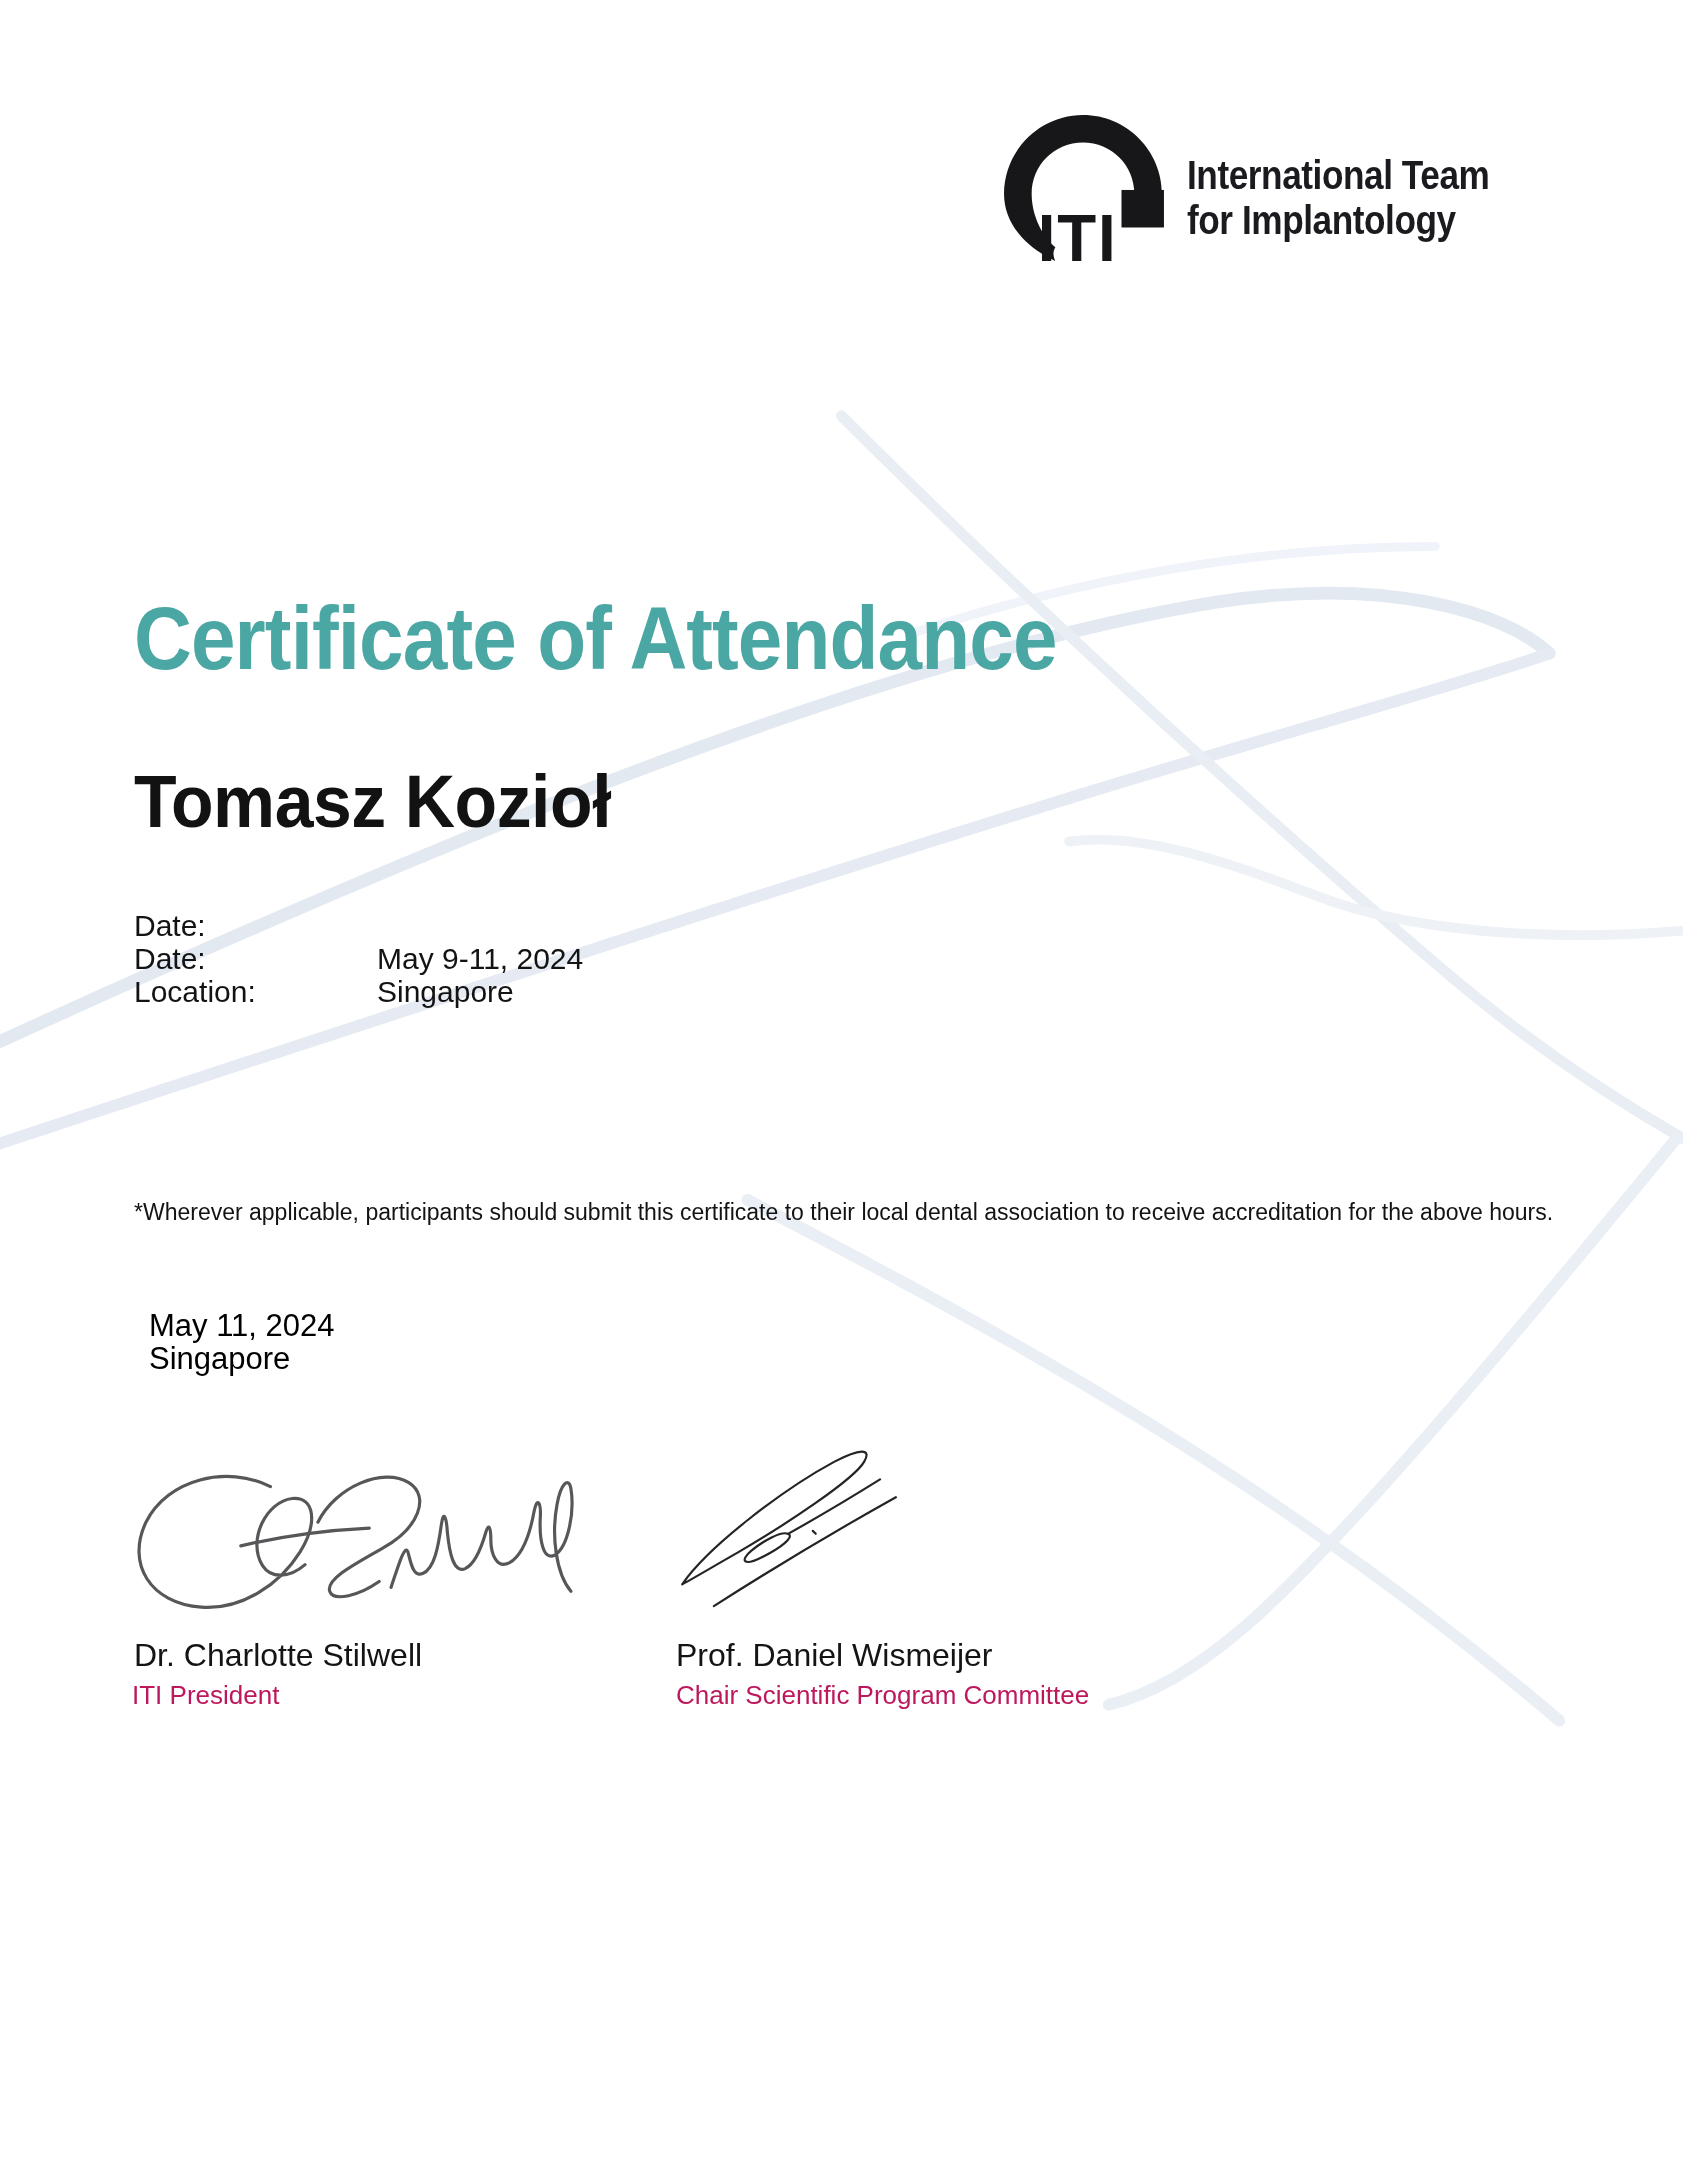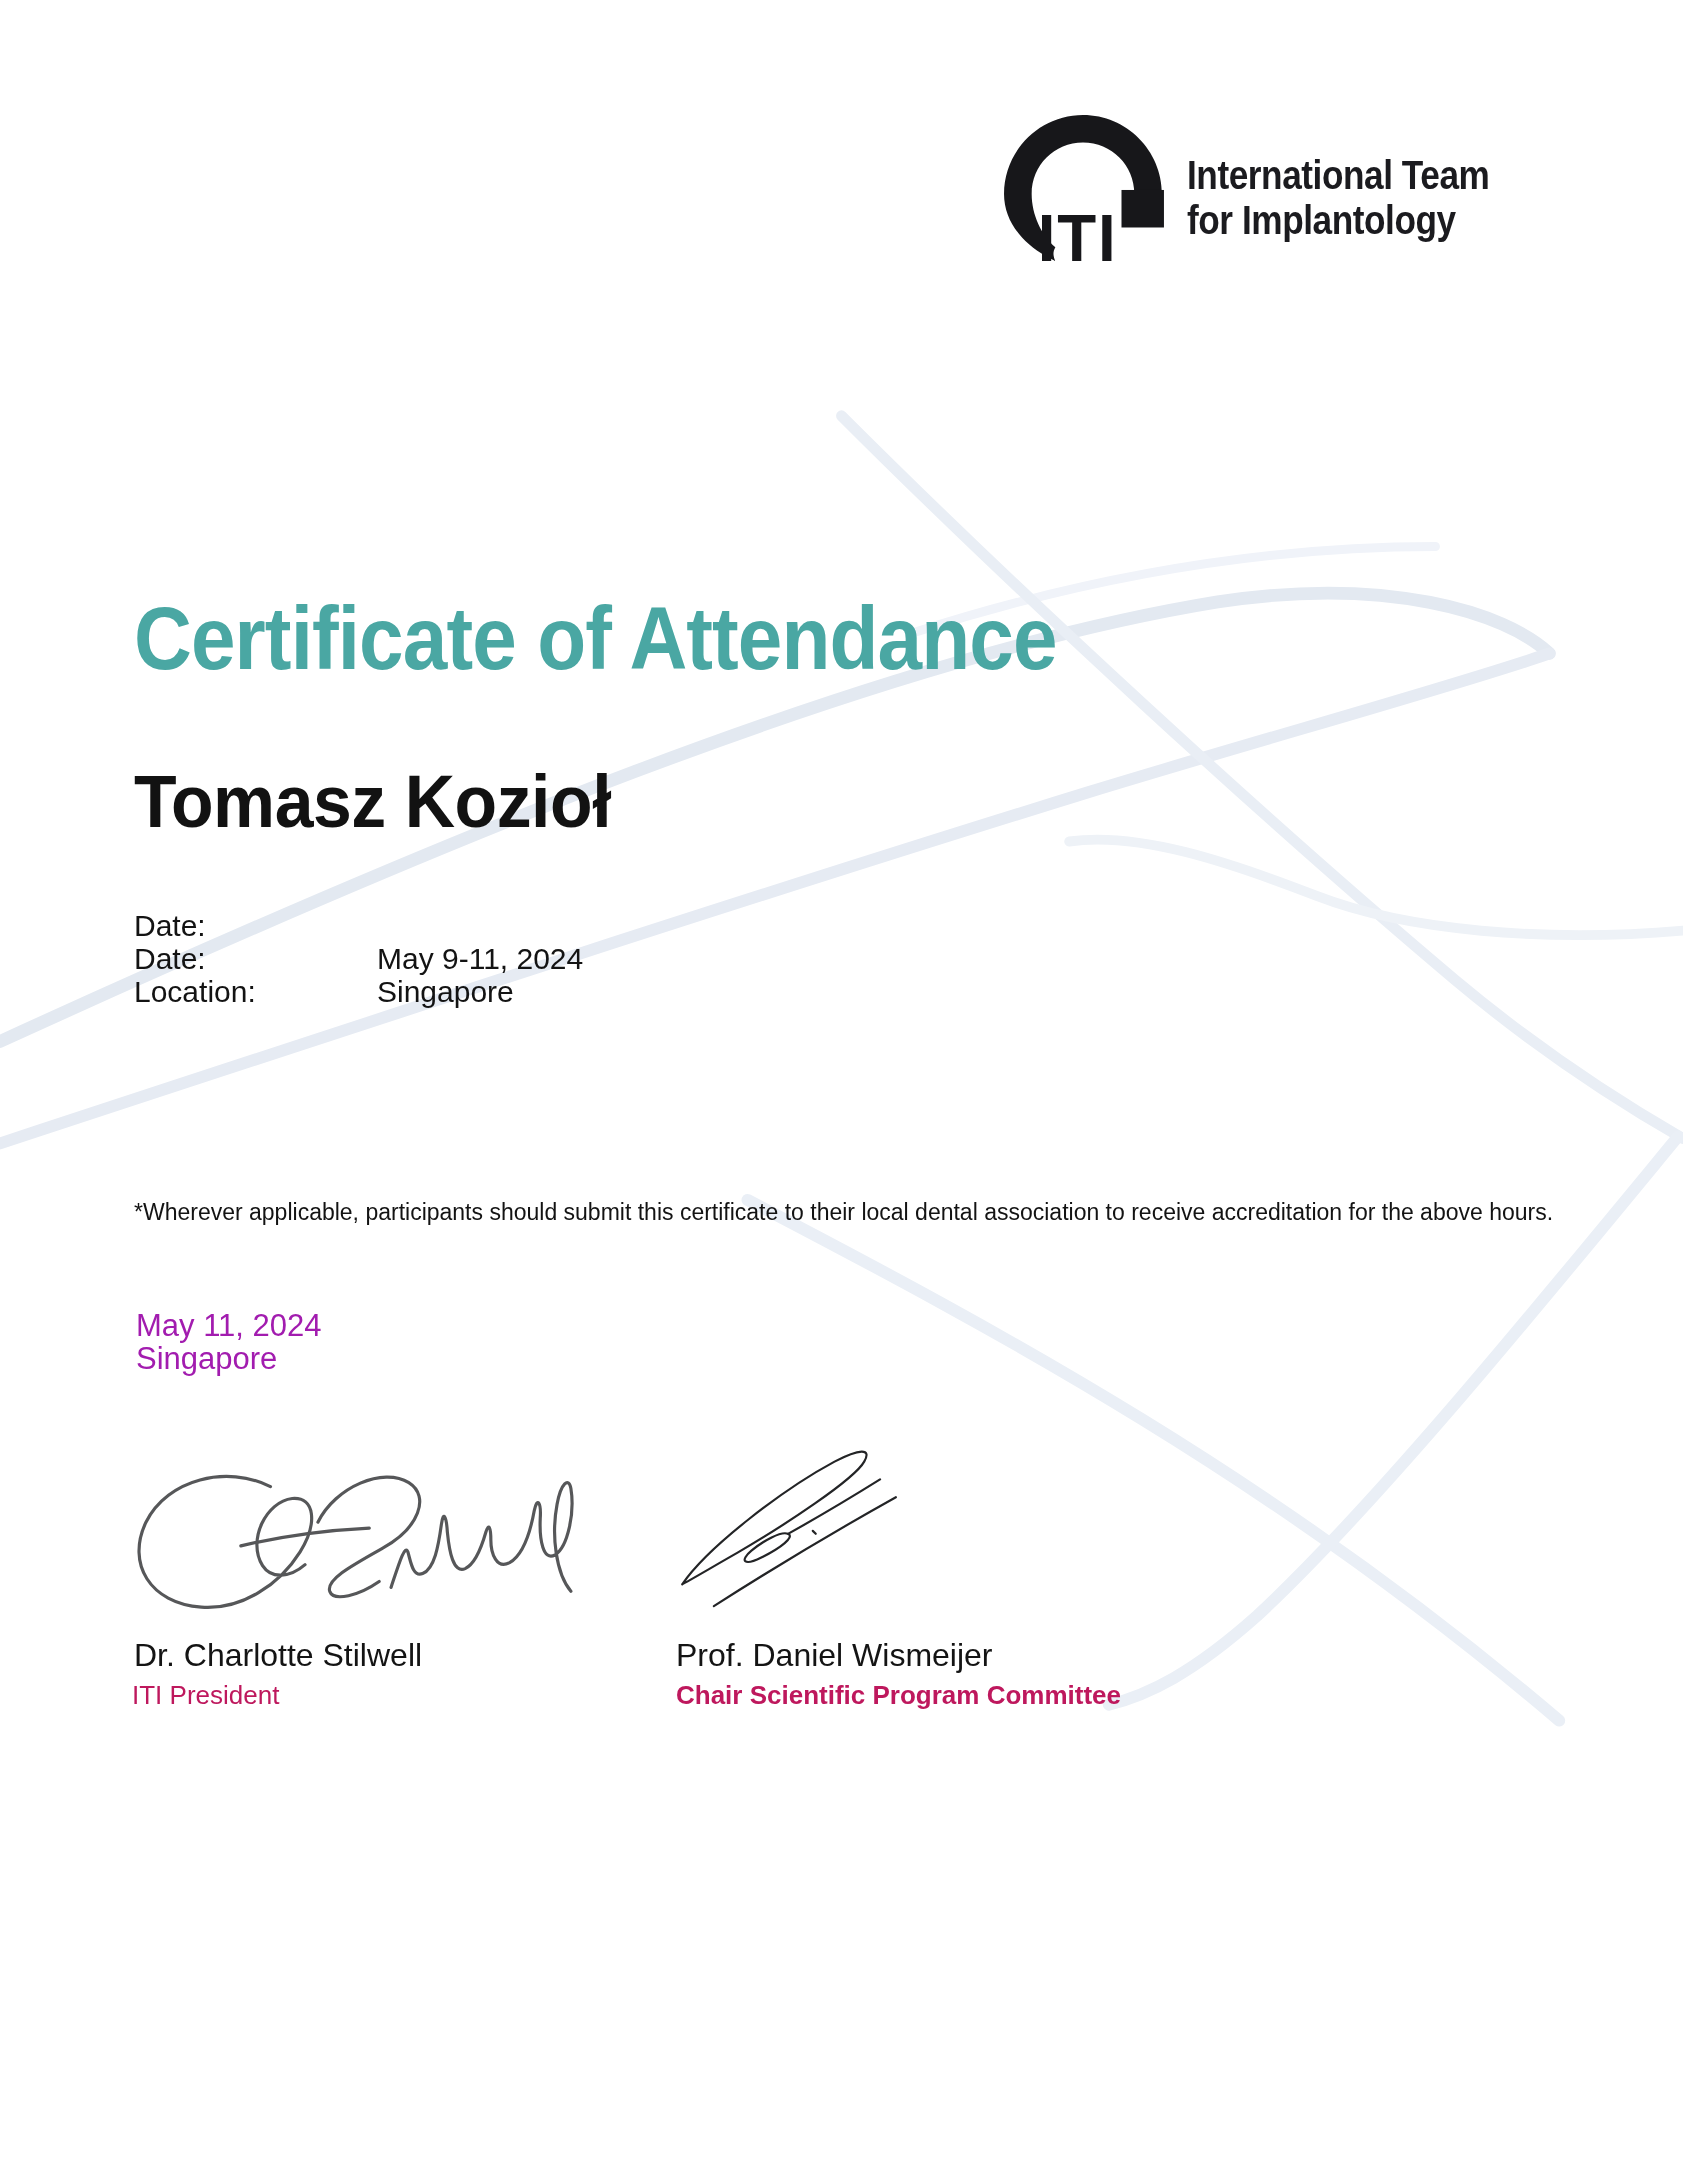--- a/index.html
+++ b/index.html
@@ -30,31 +30,31 @@
   }
 
   
   .details { left:134px; top:909px; font-size:30px; line-height:33px; color:#131313; }
   .detail-row { display:flex; white-space:nowrap; }
   .detail-label { width:243px; flex:0 0 243px; }
   .detail-value { white-space:nowrap; }
 
   .footnote { left:134px; top:1156px; font-size:23px; line-height:27px; color:#131313; white-space:nowrap;margin-top:43px; }
 
-  .issued { left:136px; top:1309px; font-size:31px; line-height:33px; color:#a21caf; }
+  .issued { left:149px; top:1309px; font-size:31px; line-height:33px; color:#000000; }
 
   .sig1-img { left:124px; top:1453px; width:455px; height:168px; }
   .sig2-img { left:668px; top:1428px; width:248px; height:183px; }
 
   .sig-name { font-size:32px; line-height:32px; color:#141414; white-space:nowrap; }
   .sig-role { font-size:26px; line-height:26px; color:#be185d; white-space:nowrap; }
   .sig1-name { left:134px; top:1639px; }
   .sig1-role { left:132px; top:1682px; }
   .sig2-name { left:676px; top:1639px; }
-  .sig2-role { left:676px; top:1682px;font-weight:bold; }
+  .sig2-role { left:676px; top:1682px; }
 </style>
 </head>
 <body>
 
 <div class="page">
 
   <svg class="bg-swoosh" viewBox="0 0 1700 2200" fill="none" aria-hidden="true">
     <path d="M 0 1052 C 420 860 880 665 1230 608 C 1400 582 1520 618 1565 660" stroke="#e3e9f1" stroke-width="13" stroke-linecap="round"></path>
     <path d="M 1565 660 C 1480 690 1280 745 1100 800 C 760 905 380 1030 0 1155" stroke="#e6ebf3" stroke-width="12" stroke-linecap="round"></path>
     <path d="M 920 640 C 1090 585 1270 552 1450 552" stroke="#f0f3f9" stroke-width="9" stroke-linecap="round"></path>

